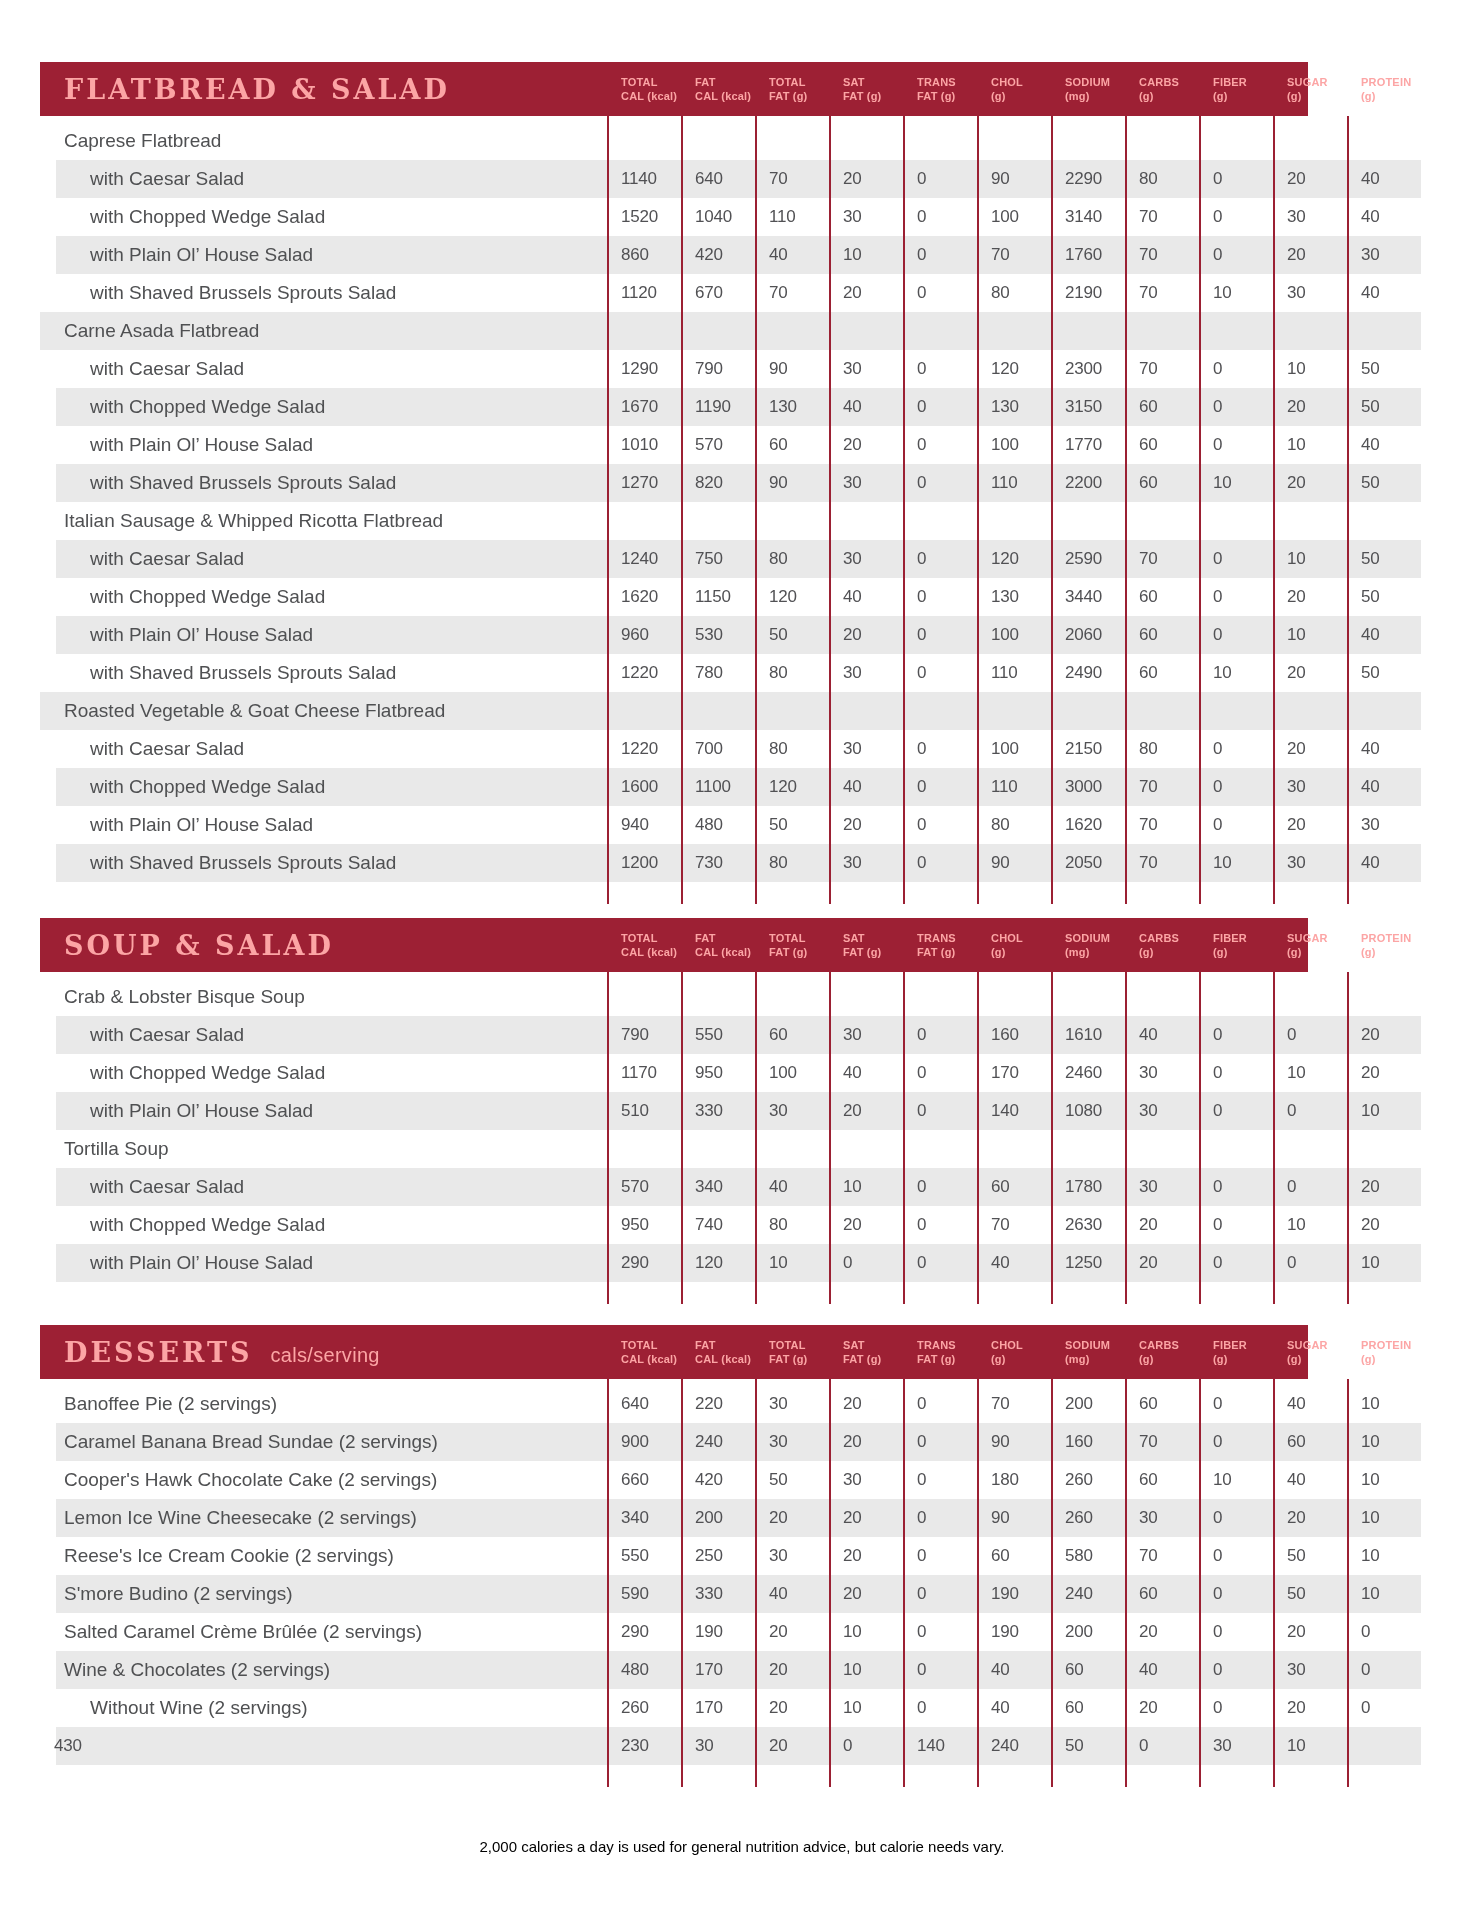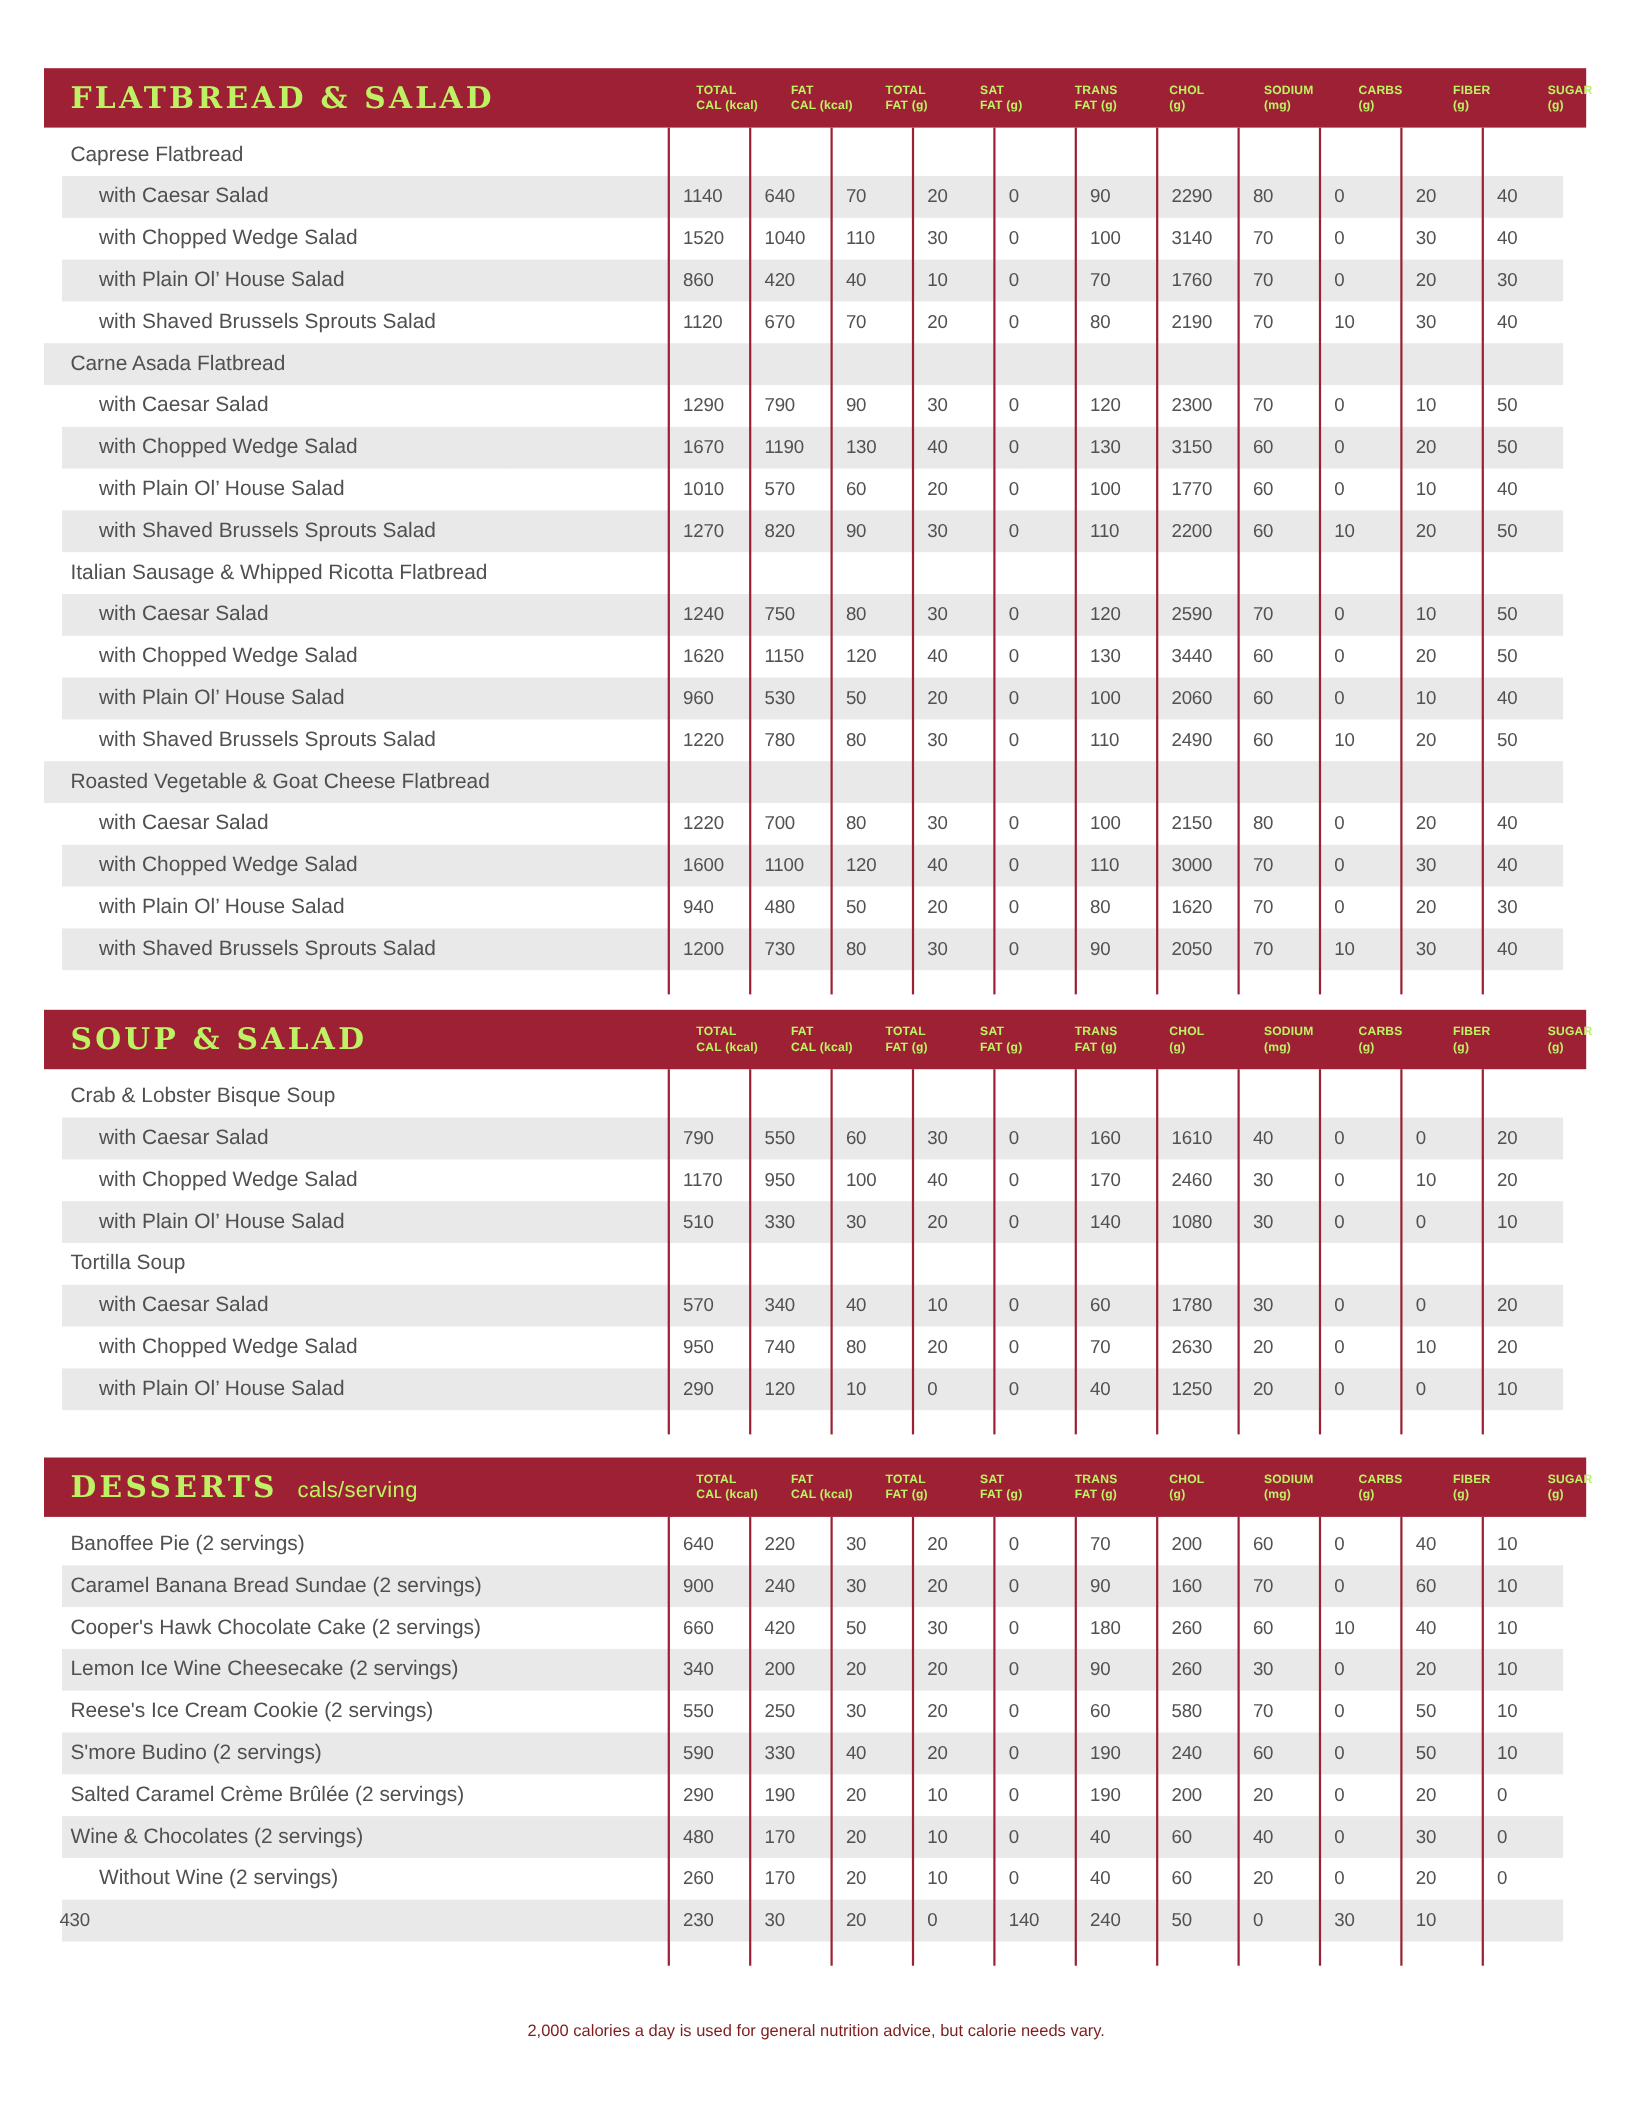--- a/index.html
+++ b/index.html
@@ -8,23 +8,23 @@
     background:#fff; font-family:"Liberation Sans", sans-serif;
     overflow:hidden;
   }
   .content { position:absolute; left:40px; top:62px; width:1402px; }
 
   .nsec { position:relative; }
   .nsec.gap-soup { margin-top:36px; }
   .nsec.gap-desserts { margin-top:43px; }
 
   .bar {
-    height:54px; background:#9d2034; color:#bef264;
+    height:54px; background:#9d2034; color:#fca5a5;
     display:grid; grid-template-columns:567px repeat(11,74px);
-    align-items:center; width:1402px;gap:12px;
+    align-items:center; width:1268px;
   }
   .bar-title-wrap { padding-left:24px; display:flex; align-items:baseline; gap:18px; white-space:nowrap; }
   .bar-title {
     font-family:"DejaVu Serif", serif; font-weight:bold;
     font-size:27px; letter-spacing:3px;
   }
   .bar-sub { font-size:20px; font-weight:normal; letter-spacing:0.3px; }
   .colhead {
     padding-left:14px; font-size:11px; font-weight:bold;
     line-height:1.3; letter-spacing:0.2px; white-space:nowrap;
@@ -41,21 +41,21 @@
   }
   .row.gray { background:#e9e9e9; }
   .row.gray.inset { background:linear-gradient(to right,#ffffff 16px,#e9e9e9 16px); }
   .row .name { font-size:19px; padding-left:24px; white-space:nowrap; overflow:hidden; }
   .row.sub .name { padding-left:50px; }
   .row.half .name { padding-left:34px; }
   .row .v { font-size:17px; padding-left:14px; letter-spacing:-0.2px; color:#515154; }
 
   .footer {
     position:absolute; left:0; right:0; top:1838px;
-    text-align:center; font-size:15px; color:#7f1d1d;
+    text-align:center; font-size:15px; color:#000000;
   }
 </style>
 </head>
 <body>
 
 <div class="page">
   <div class="content">
       <section class="nsec">
     <header class="bar" style="background: rgb(157, 32, 52);">
       <div class="bar-title-wrap">

